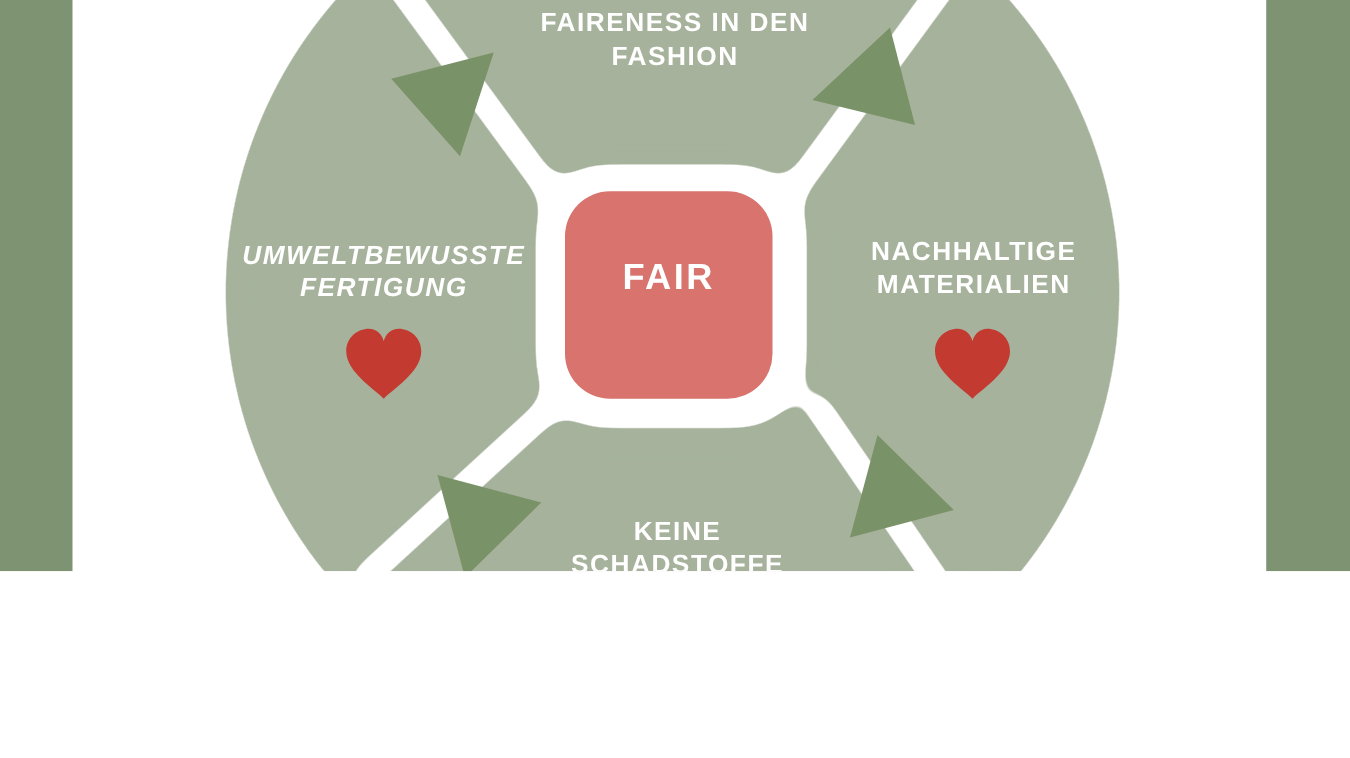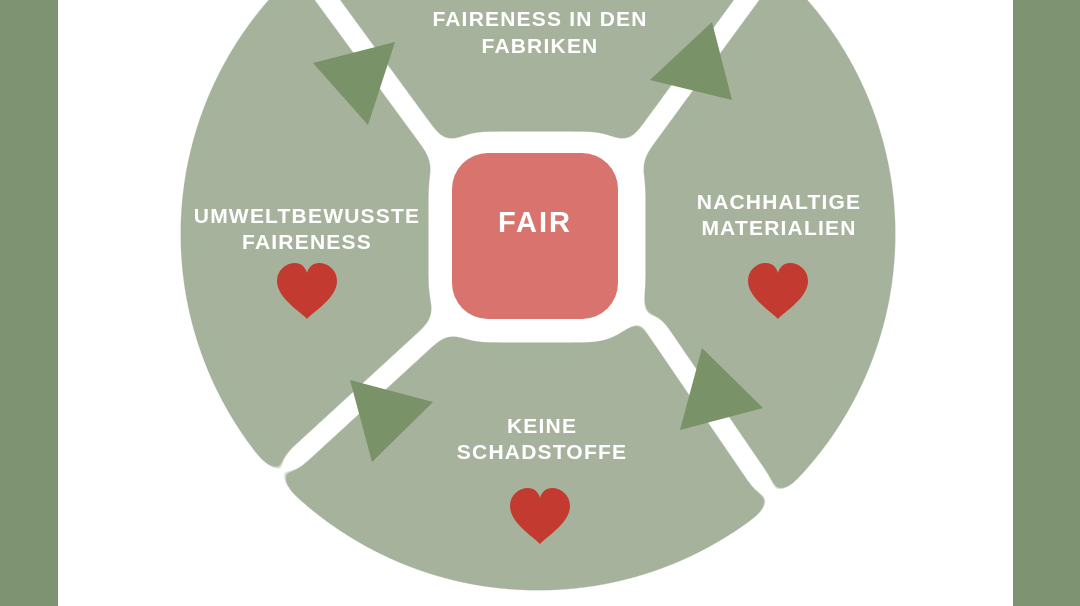--- a/index.html
+++ b/index.html
@@ -1,36 +1,36 @@
 <!DOCTYPE html>
 <html><head>
 <meta charset="utf-8">
 <style>
   html, body { margin: 0; padding: 0; background: #ffffff; }
   .canvas {
     position: relative;
     width: 1080px;
-    height: 606px;
+    height: 457px;
     overflow: hidden;
     background: #ffffff;
     font-family: "Liberation Sans", sans-serif;
   }
   .diagram-svg { position: absolute; left: 0; top: 0; }
   .seg-label {
     position: absolute;
     text-align: center;
     color: #ffffff;
     font-weight: bold;
     font-size: 21px;
     line-height: 26px;
     letter-spacing: 1.2px;
   }
   .seg-label span { display: block; }
   .label-top    { left: 290px; top: 5px;   width: 500px; line-height: 27px; }
-  .label-left   { left: 132px; top: 203px; width: 350px; }
+  .label-left   { left: 132px; top: 192px; width: 350px; font-style: italic; }
   .label-right  { left: 604px; top: 189px; width: 350px; }
   .label-bottom { left: 367px; top: 413px; width: 350px; }
   .label-center {
     left: 452px; top: 208px; width: 166px;
     font-size: 29px; line-height: 29px; letter-spacing: 2px;
   }
 </style>
 </head>
 <body>
 
@@ -74,26 +74,26 @@
     </g>
 
     <polygon points="313,63 395,42 368,125" fill="#7a9267"></polygon>
     <polygon points="712,22 650,80 732,100" fill="#7a9267"></polygon>
     <polygon points="350,380 433,402 372,462" fill="#7a9267"></polygon>
     <polygon points="702,348 763,408 680,430" fill="#7a9267"></polygon>
   </svg>
 
   <div class="seg-label label-top">
     <span>FAIRENESS IN DEN</span>
-    <span>FABRIKEN</span>
+    <span>FASHION</span>
   </div>
 
   <div class="seg-label label-left">
     <span>UMWELTBEWUSSTE</span>
-    <span>FAIRENESS</span>
+    <span>FERTIGUNG</span>
   </div>
 
   <div class="seg-label label-bottom">
     <span>KEINE</span>
     <span>SCHADSTOFFE</span>
   </div>
 
   <div class="seg-label label-right">
     <span>NACHHALTIGE</span>
     <span>MATERIALIEN</span>

